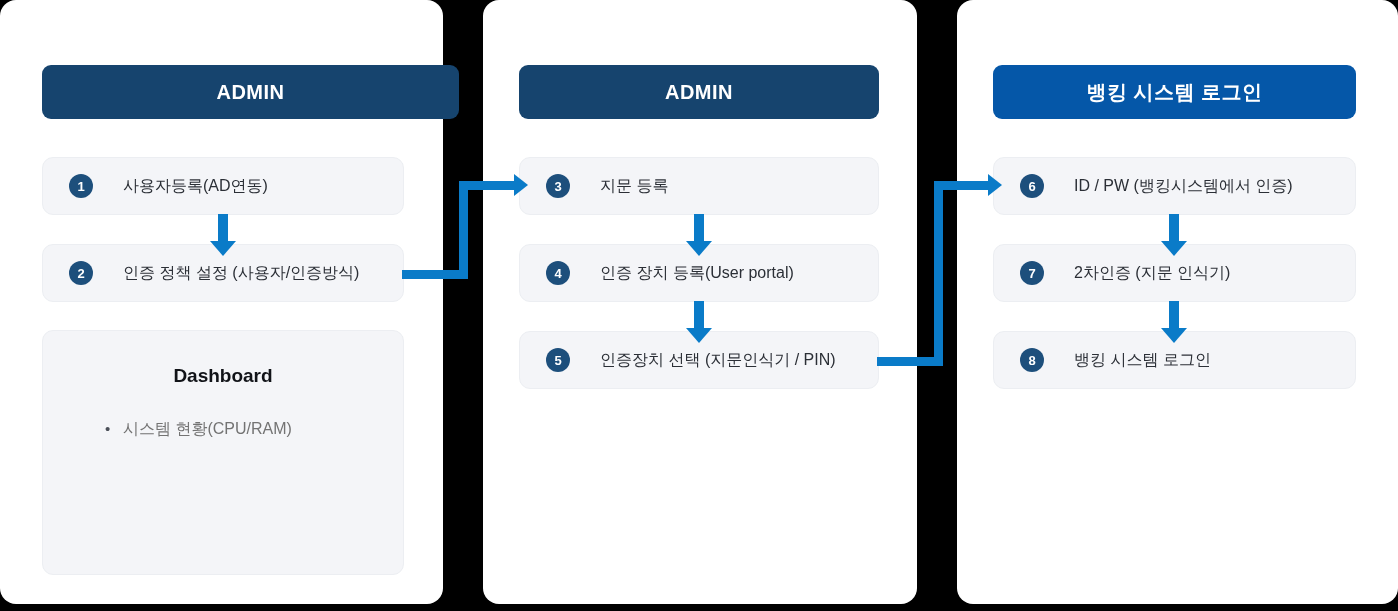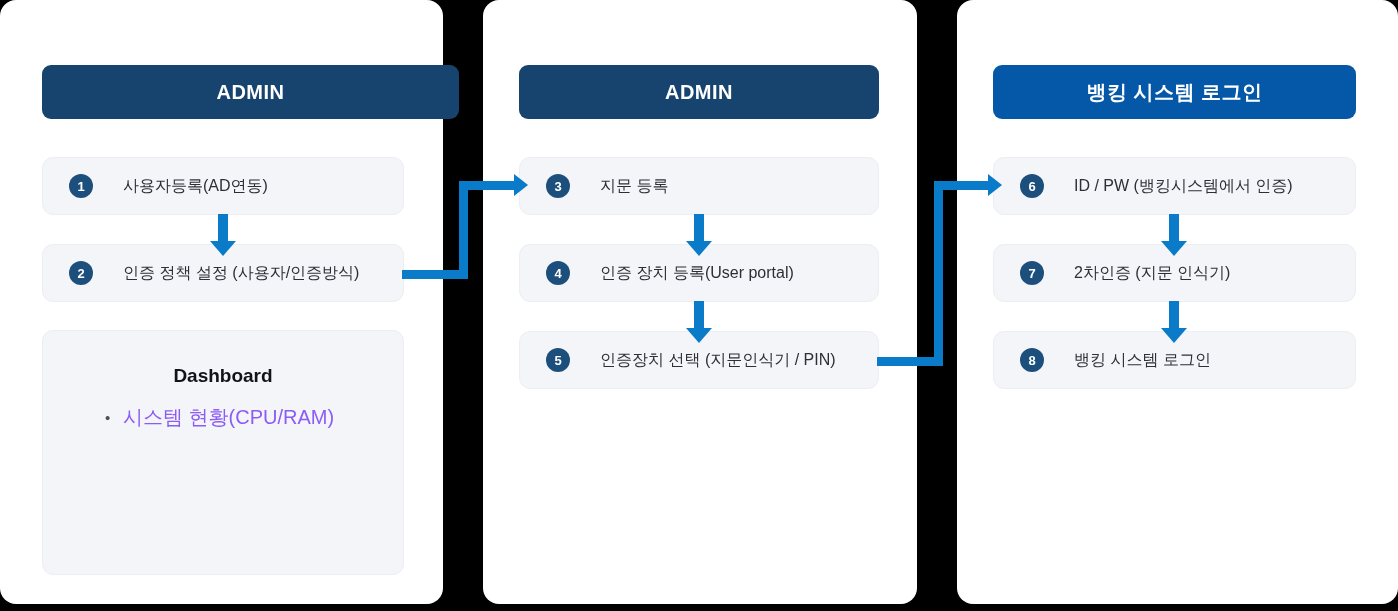--- a/index.html
+++ b/index.html
@@ -111,31 +111,31 @@
     border: 1px solid #eceef2;
     border-radius: 11px;
     box-sizing: border-box;
     padding: 34px 0 0 0;
   }
   .dash-title {
     text-align: center;
     font-size: 19px;
     font-weight: bold;
     color: #111318;
-    margin-bottom: 16px;
+    margin-bottom: 27px;
   }
   .dash-list {
     margin: 0;
     padding: 0 0 0 62px;
     list-style: none;
   }
   .dash-list li {
     position: relative;
-    font-size: 20px;
-    color: #8b5cf6;
+    font-size: 16px;
+    color: #737373;
     line-height: 29px;
     padding-left: 18px;
     white-space: nowrap;
   }
   .dash-list li::before {
     content: "\2022";
     position: absolute;
     left: 0;
     top: 0;
     color: #4a4f58;

